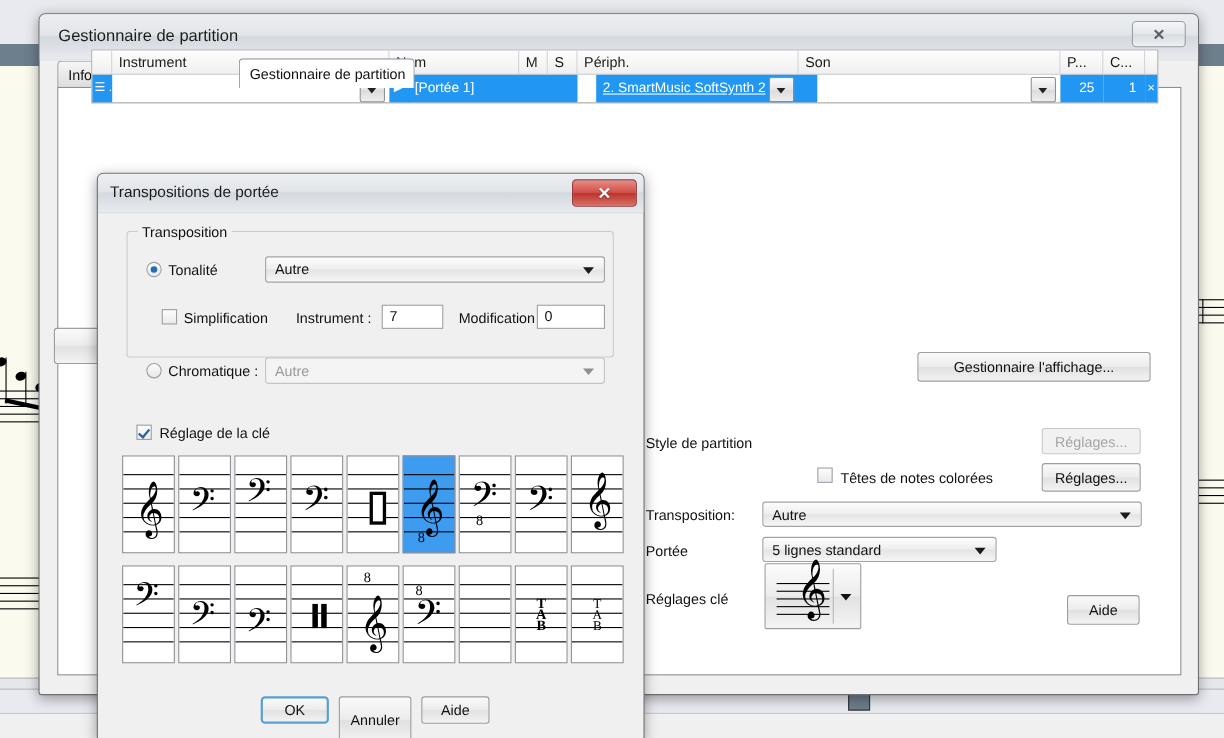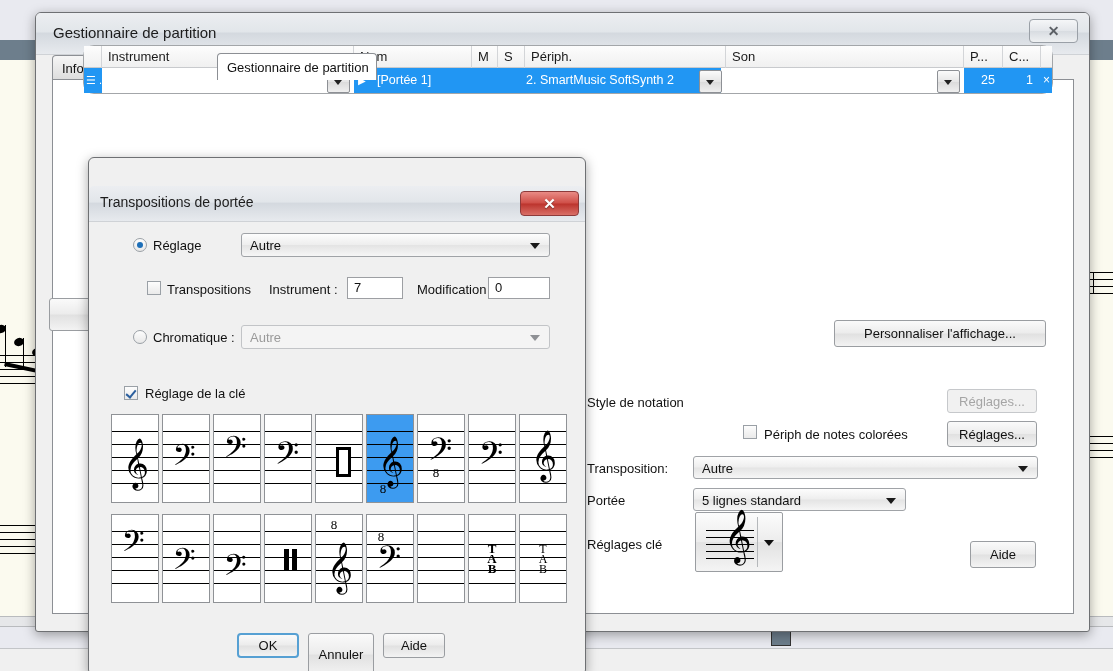--- a/index.html
+++ b/index.html
@@ -239,57 +239,57 @@
     <div class="btn-close-grey">✕</div>
   </div>
 
   <div class="tabstrip">
     <div class="tab" style="left:0;width:164px;">Informations sur la partition</div>
     <div class="tab active" style="left:165px;width:160px;top:-2px;">Gestionnaire de partition</div>
   </div>
 
   <div class="panel" style="left:16px;top:66px;width:1020px;height:533px;background:#fff;border-color:#8c8f94;"></div>
 
-  <div class="tbl" style="left:47px;top:32px;width:968px;height:47px;border-radius:11px;">
+  <div class="tbl" style="left:47px;top:32px;width:968px;height:47px;">
     <div class="tbl-head">
       <div class="th" style="left:0;width:18px;border-right:1px solid #d3d5d8;padding-left:0;"></div>
       <div class="th" style="left:18px;width:252px;">Instrument</div>
       <div class="th" style="left:270px;width:118px;">Nom</div>
       <div class="th" style="left:388px;width:26px;">M</div>
       <div class="th" style="left:414px;width:27px;">S</div>
       <div class="th" style="left:642px;width:238px;">Son</div>
       <div class="th" style="left:441px;width:201px;">Périph.</div>
       <div class="th" style="left:880px;width:39px;">P...</div>
       <div class="th" style="left:919px;width:38px;">C...</div>
       <div class="th" style="left:957px;width:11px;border-right:none;"></div>
     </div>
 
     <div class="trow">
       <div class="cell sel" style="left:0;width:18px;padding-left:2px;font-size:11px;">☰ .</div>
       <div class="ddbtn" style="left:243px;"></div>
       <div class="cell sel" style="left:270px;width:19px;padding-left:4px;font-size:10px;">▶</div>
       <div class="cell sel" style="left:287px;width:154px;">[Portée 1]</div>
-      <div class="cell sel" style="left:436px;width:201px;">2. SmartMusic SoftSynth 2</div>
+      <div class="cell sel" style="left:458px;width:201px;text-decoration:underline;">2. SmartMusic SoftSynth 2</div>
       <div class="ddbtn" style="left:615px;"></div>
       <div class="ddbtn" style="left:853px;"></div>
       <div class="cell sel num" style="left:880px;width:39px;">25</div>
       <div class="cell sel num" style="left:919px;width:38px;">1</div>
       <div class="cell sel" style="left:957px;width:11px;padding-left:0;text-align:center;font-size:12px;">×</div>
     </div>
   </div>
 
-  <div class="btn" style="left:798px;top:307px;width:212px;height:27px;">Personnaliser l'affichage...</div>
+  <div class="btn" style="left:798px;top:307px;width:212px;height:27px;">Gestionnaire l'affichage...</div>
 
   <div class="btn" style="left:13px;top:285px;width:58px;height:33px;"></div>
 
-  <div class="lbl" style="left:551px;top:382px;">Style de notation</div>
+  <div class="lbl" style="left:551px;top:382px;">Style de partition</div>
   <div class="btn dis" style="left:911px;top:376px;width:90px;height:24px;">Réglages...</div>
 
   <div class="cb" style="left:707px;top:412px;"></div>
-  <div class="lbl" style="left:728px;top:414px;">Périph de notes colorées</div>
+  <div class="lbl" style="left:728px;top:414px;">Têtes de notes colorées</div>
   <div class="btn" style="left:911px;top:408px;width:90px;height:26px;">Réglages...</div>
 
   <div class="lbl" style="left:551px;top:448px;">Transposition:</div>
   <div class="combo" style="left:657px;top:443px;width:345px;height:23px;">
     <span class="cv">Autre</span>
     <span class="ar"></span>
   </div>
 
   <div class="lbl" style="left:551px;top:480px;">Portée</div>
   <div class="combo" style="left:657px;top:475px;width:213px;height:23px;">
@@ -308,35 +308,38 @@
     </div>
     <div style="position:absolute;left:28px;top:-1px;font-family:'DejaVu Sans',sans-serif;font-size:47px;line-height:47px;color:#000;">𝄞</div>
     <div class="sep" style="left:61px;"></div>
     <div class="ar" style="left:68px;top:27px;"></div>
   </div>
 
   <div class="btn" style="left:934px;top:528px;width:66px;height:27px;">Aide</div>
 </div>
 
 <div class="win" style="left:88px;top:157px;width:496px;height:514px;">
-  <div class="win-title" style="height:35px;margin-top:28px;">
+  <div class="win-title" style="height:35px;">
     <div class="t" style="top:8px;left:11px;font-size:14px;">Transpositions de portée</div>
     <div class="btn-close-red">✕</div>
   </div>
 
+  <div class="group" style="left:26px;top:52px;width:443px;height:115px;">
+    <span class="glab">Transposition</span>
+  </div>
 
   <div class="rb on" style="left:44px;top:80px;"></div>
-  <div class="lbl" style="left:64px;top:80px;">Réglage</div>
+  <div class="lbl" style="left:64px;top:80px;">Tonalité</div>
   <div class="combo" style="left:152px;top:75px;width:309px;height:24px;">
     <span class="cv">Autre</span>
     <span class="ar"></span>
   </div>
 
   <div class="cb" style="left:58px;top:123px;"></div>
-  <div class="lbl" style="left:78px;top:124px;">Transpositions</div>
+  <div class="lbl" style="left:78px;top:124px;">Simplification</div>
   <div class="lbl" style="left:180px;top:124px;">Instrument :</div>
   <div class="tinput" style="left:258px;top:119px;width:56px;height:22px;">7</div>
   <div class="lbl" style="left:328px;top:124px;">Modification :</div>
   <div class="tinput" style="left:399px;top:119px;width:62px;height:22px;">0</div>
 
   <div class="rb" style="left:44px;top:172px;"></div>
   <div class="lbl" style="left:64px;top:172px;">Chromatique :</div>
   <div class="combo dis" style="left:152px;top:167px;width:309px;height:24px;">
     <span class="cv">Autre</span>
     <span class="ar"></span>

